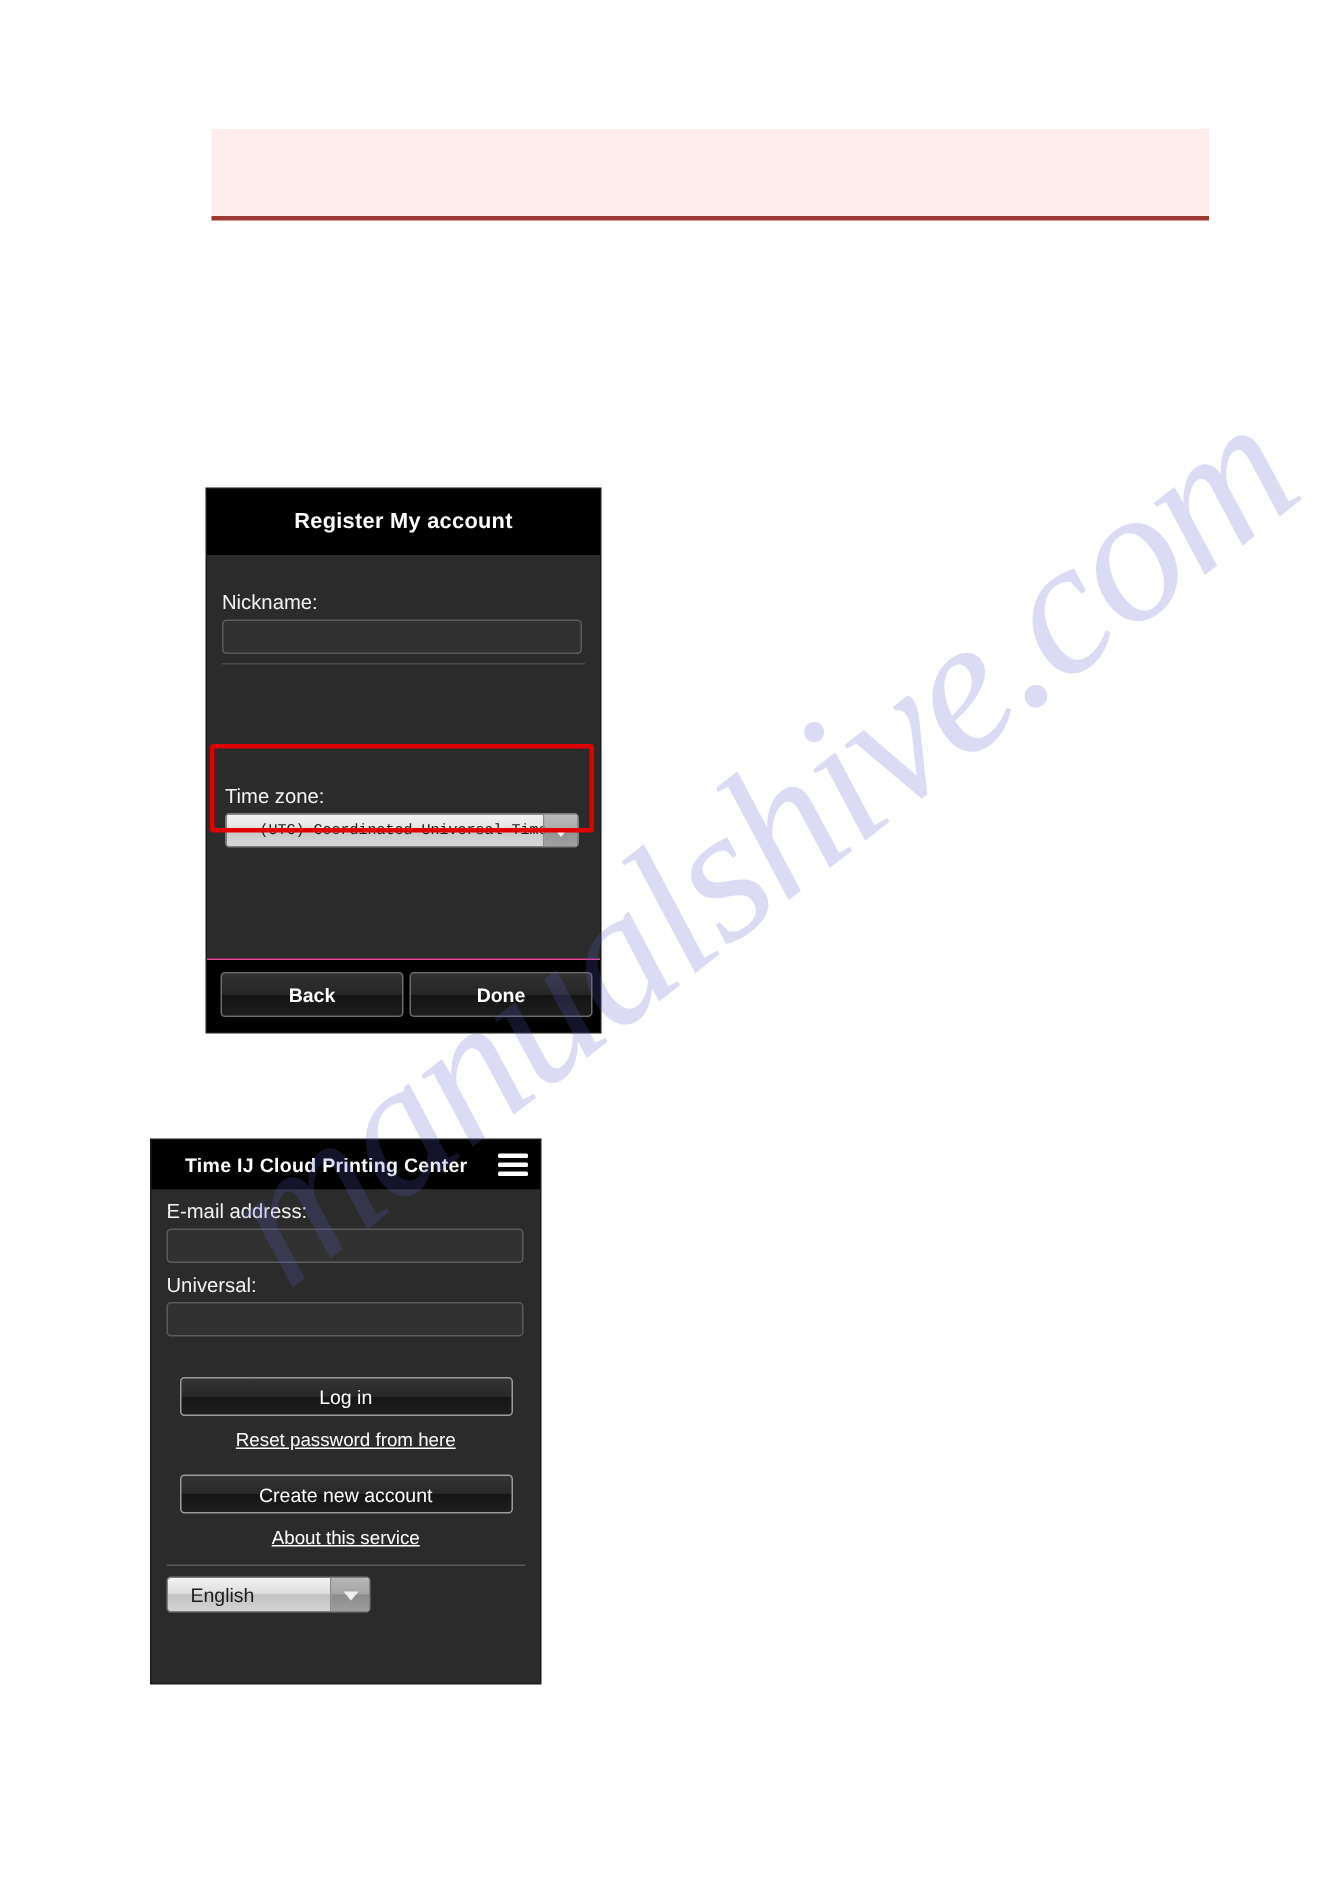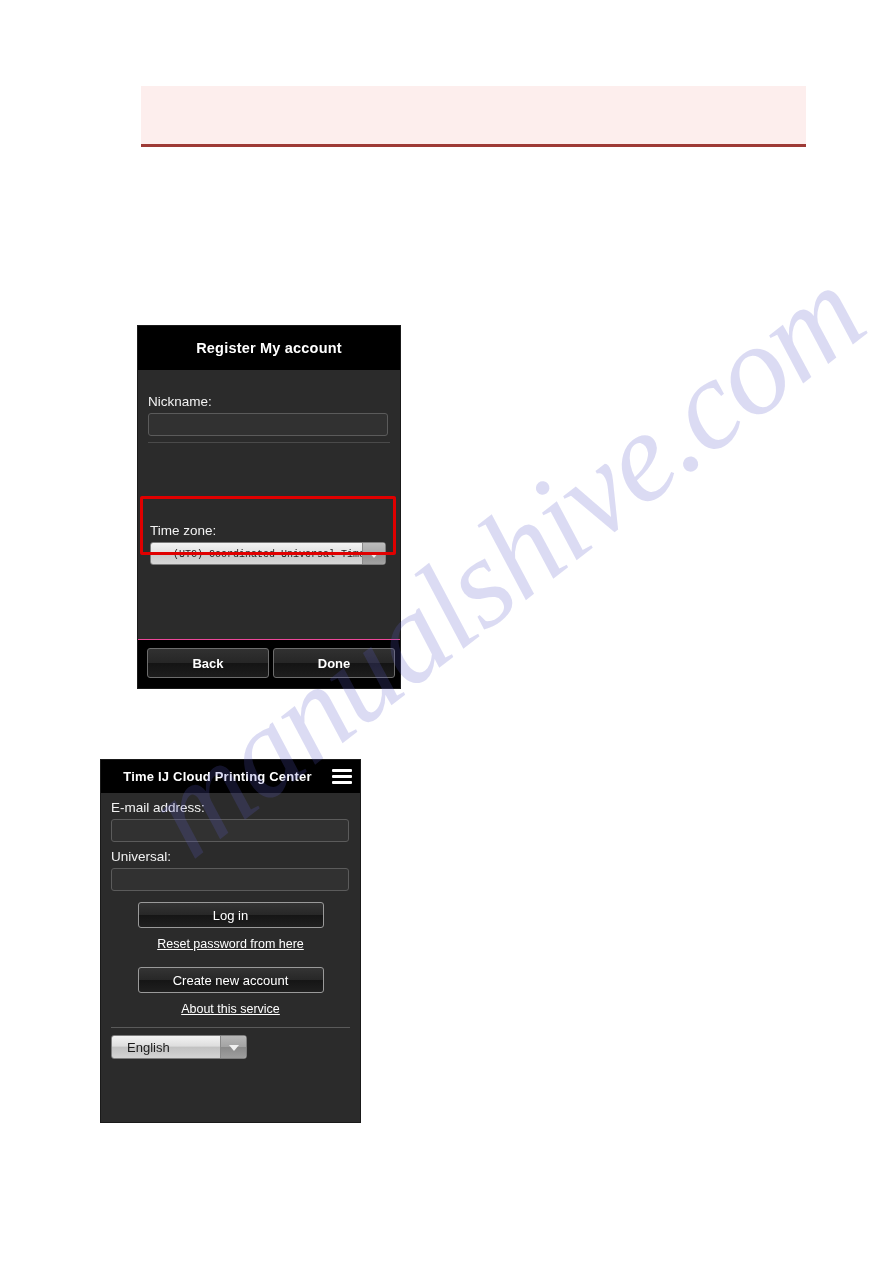--- a/index.html
+++ b/index.html
@@ -291,22 +291,22 @@
     box-sizing: border-box;
     margin-right: 7px;
     flex: 0 0 auto;
   }
   .check-label {
     color: #f0f0f0;
     font-size: 13px;
   }
   .wide-btn {
     display: block;
-    margin: 11px auto 0 auto;
-    width: 186px;
+    margin: 27px auto 0 auto;
+    width: 222px;
     height: 26px;
     background: linear-gradient(to bottom, #343434 0%, #272727 50%, #151515 51%, #1f1f1f 100%);
     border: 1px solid #9a9a9a;
     border-radius: 3px;
     color: #ffffff;
     font-size: 13px;
     line-height: 26px;
     text-align: center;
     box-sizing: border-box;
   }

